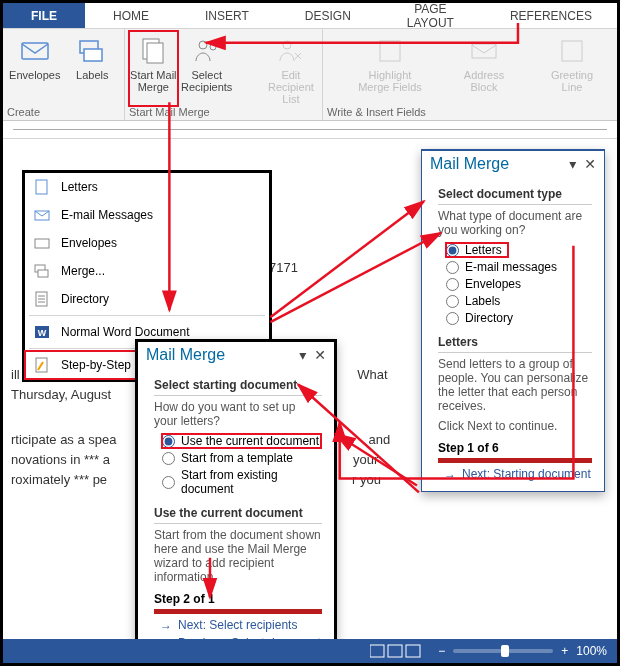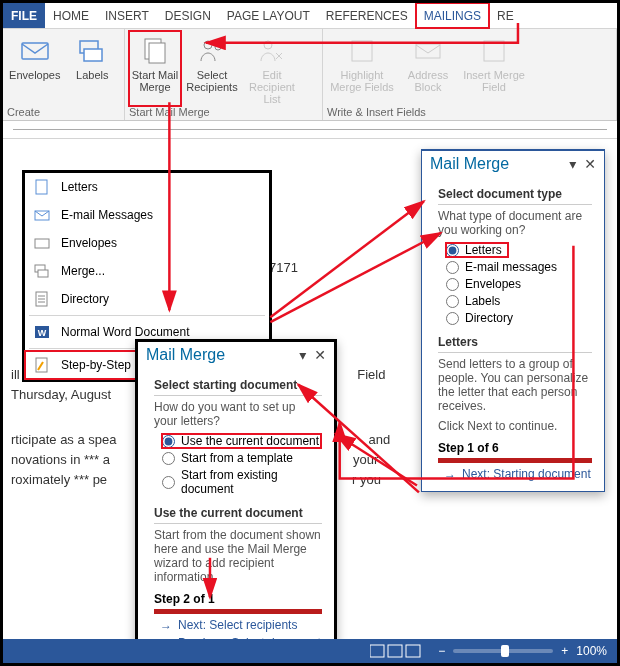--- a/index.html
+++ b/index.html
@@ -1,29 +1,29 @@
 <!DOCTYPE html>
 <html><head>
 <meta charset="utf-8">
 <style>
   * { box-sizing: border-box; margin: 0; padding: 0; font-family: "Segoe UI", Tahoma, sans-serif; }
   body { background: #fff; width: 620px; height: 666px; position: relative; overflow: hidden; border: 3px solid #000; }
   
   .tabstrip { display: flex; align-items: center; background: #fff; height: 26px; border-bottom: 1px solid #d4d4d4; font-size: 12px; user-select: none; }
-  .tab { padding: 0 8px; height: 100%; display: flex; align-items: center; color: #444; }
+  .tab { padding: 0 28px; height: 100%; display: flex; align-items: center; color: #444; text-align: center; }
   .tab.file { background: #2b579a; color: #fff; font-weight: 600; }
   .tab.active { color: #2b579a; }
   .redbox { outline: 2px solid #e81123; outline-offset: -1px; }
   
   .ribbon { display: flex; height: 92px; border-bottom: 1px solid #c7c7c7; background: #f3f3f3; }
   .rgroup { border-right: 1px solid #d4d4d4; padding: 2px 4px 0 4px; display: flex; flex-direction: column; justify-content: space-between; }
   .rgitems { display: flex; gap: 2px; flex: 1; }
   .rbtn { width: 58px; display: flex; flex-direction: column; align-items: center; justify-content: flex-start; padding-top: 4px; font-size: 11px; color: #444; text-align: center; line-height: 12px; }
   .rbtn .ic { width: 32px; height: 32px; margin-bottom: 2px; }
-  .rbtn.dis { color: #bdbdbd; }
+  .rbtn.dis { color: #bdbdbd; margin-left: 28px; }
   .rgname { font-size: 11px; color: #666; padding-bottom: 2px; }
   .ruler { height: 18px; background: #fff; border-bottom: 1px solid #d4d4d4; position: relative; }
   .ruler::after { content:""; position:absolute; left:10px; right:10px; top:8px; height:1px; background:#aaa; }
   
   .docbg { position: absolute; left: 8px; right: 8px; top: 145px; bottom: 32px; font-size: 13px; line-height: 20px; color: #333; padding: 8px; }
   
   .dropdown { position: absolute; left: 19px; top: 167px; width: 250px; background: #fff; border: 3px solid #000; }
   .dd-item { display: flex; align-items: center; gap: 10px; padding: 5px 8px; font-size: 12px; }
   .dd-item .dd-ic { width: 18px; height: 18px; }
   .dd-sep { height: 1px; background: #d4d4d4; margin: 2px 4px; }
@@ -127,39 +127,46 @@
 Merge Fields</span>
         </div>
       <div class="rbtn dis">
           <svg class="ic" viewBox="0 0 32 32">
             <rect x="4" y="9" width="24" height="14" fill="none" stroke="#ccc"></rect>
             <path d="M4 10 L16 18 L28 10" fill="none" stroke="#ccc"></path>
           </svg>
           <span style="white-space:pre-line">Address
 Block</span>
         </div>
+      <div class="rbtn dis">
+          <svg class="ic" viewBox="0 0 32 32">
+            <rect x="6" y="6" width="20" height="20" fill="none" stroke="#ccc"></rect>
+          </svg>
+          <span style="white-space:pre-line">Greeting
+Line</span>
+        </div>
       <div class="rbtn dis" style="width:70px">
           <svg class="ic" viewBox="0 0 32 32">
             <rect x="6" y="6" width="20" height="20" fill="none" stroke="#ccc"></rect>
           </svg>
           <span style="white-space:pre-line">Insert Merge
 Field</span>
         </div>
     </div>
     <div class="rgname">Write &amp; Insert Fields</div>
   </div>
 </div>
 
 <div class="ruler"></div>
 
 <div class="docbg">
   <div style="position:absolute; left:258px; top:110px;">7171</div>
   <div style="position:absolute; left:0; top:217px; display:flex; gap:240px">
       <span>ill be at the Mirage</span>
-      <span>Field</span>
+      <span>What</span>
     </div>
   <div style="position:absolute; left:0; top:237px;">Thursday, August</div>
   <div style="position:absolute; left:0; top:282px; display:flex; gap:252px">
       <span>rticipate as a spea</span>
       <span>and</span>
     </div>
   <div style="position:absolute; left:0; top:302px; display:flex; gap:243px">
       <span>novations in *** a</span>
       <span>your</span>
     </div>

